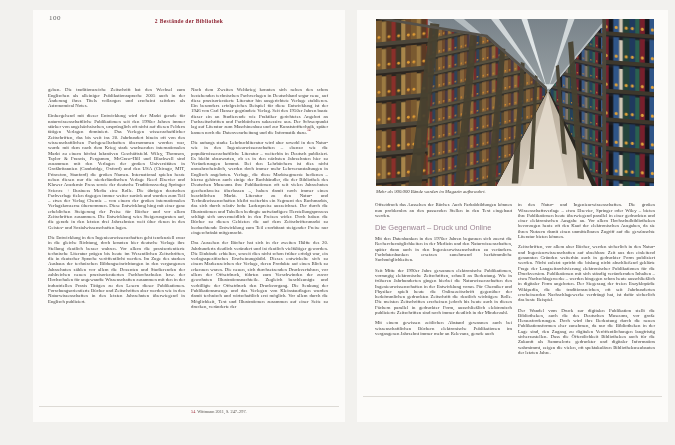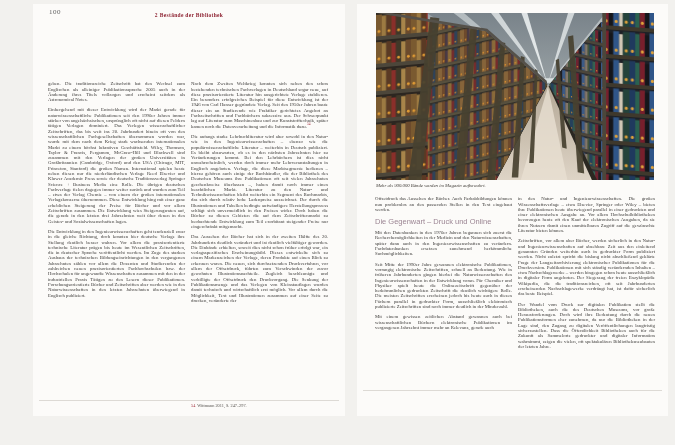--- a/index.html
+++ b/index.html
@@ -1,21 +1,21 @@
 <!DOCTYPE html>
 <html><head>
 <meta charset="utf-8">
 <style>
   html,body{margin:0;padding:0;}
   body{
     width:675px;height:445px;position:relative;overflow:hidden;
     background:#f2f1ee;
     font-family:"Liberation Serif", serif;
   }
-  .page{position:absolute;top:4px;height:412px;background:#fcfbf9;}
+  .page{position:absolute;top:10px;height:412px;background:#fcfbf9;}
   #page-left{left:33px;width:312px;}
   #page-right{left:357px;width:311px;}
   .pagenum{position:absolute;top:4px;width:120px;transform:scale(0.5);transform-origin:0 0;
     font-size:14px;color:#5f5f5f;letter-spacing:1px;}
   .runhead{position:absolute;top:8px;left:0;width:624px;transform:scale(0.5);transform-origin:0 0;
     text-align:center;font-size:11px;font-weight:bold;color:#8e2433;letter-spacing:.6px;}
   .runhead .mark{color:#8e2433;margin-right:4px;}
   .col{position:absolute;width:274px;transform:scale(0.5);transform-origin:0 0;
     font-size:9.6px;line-height:10.6px;color:#3c3a38;text-align:justify;}
   .col p{margin:0 0 10px 0;}

